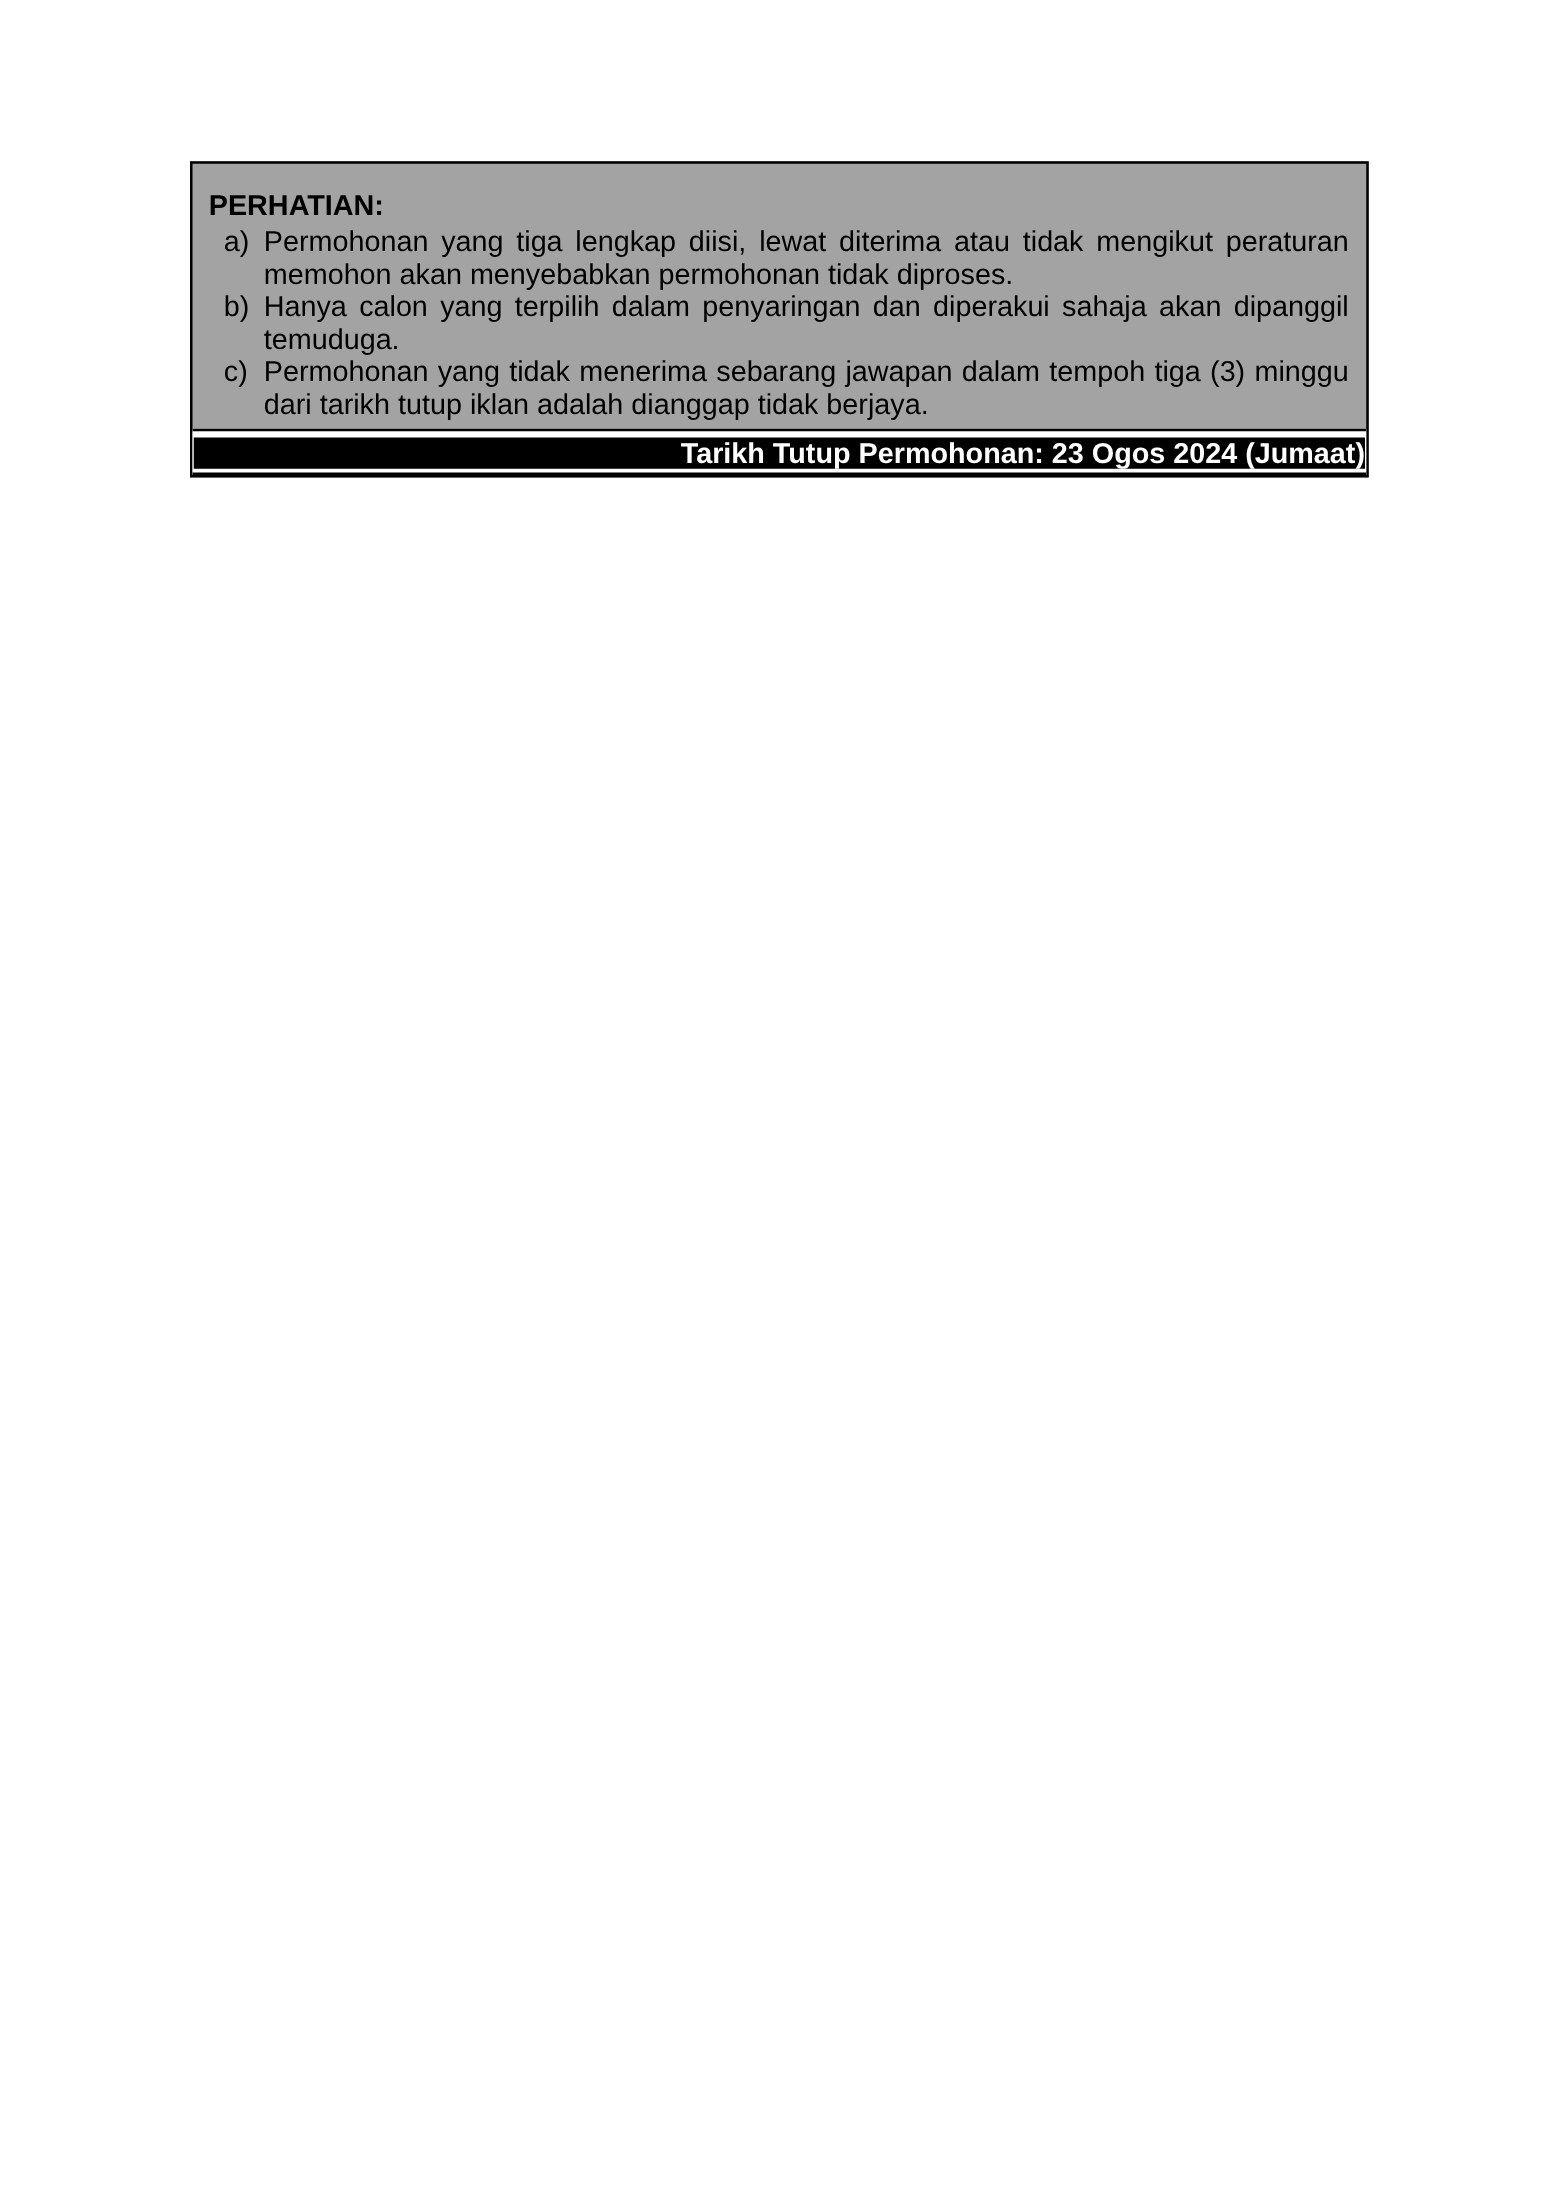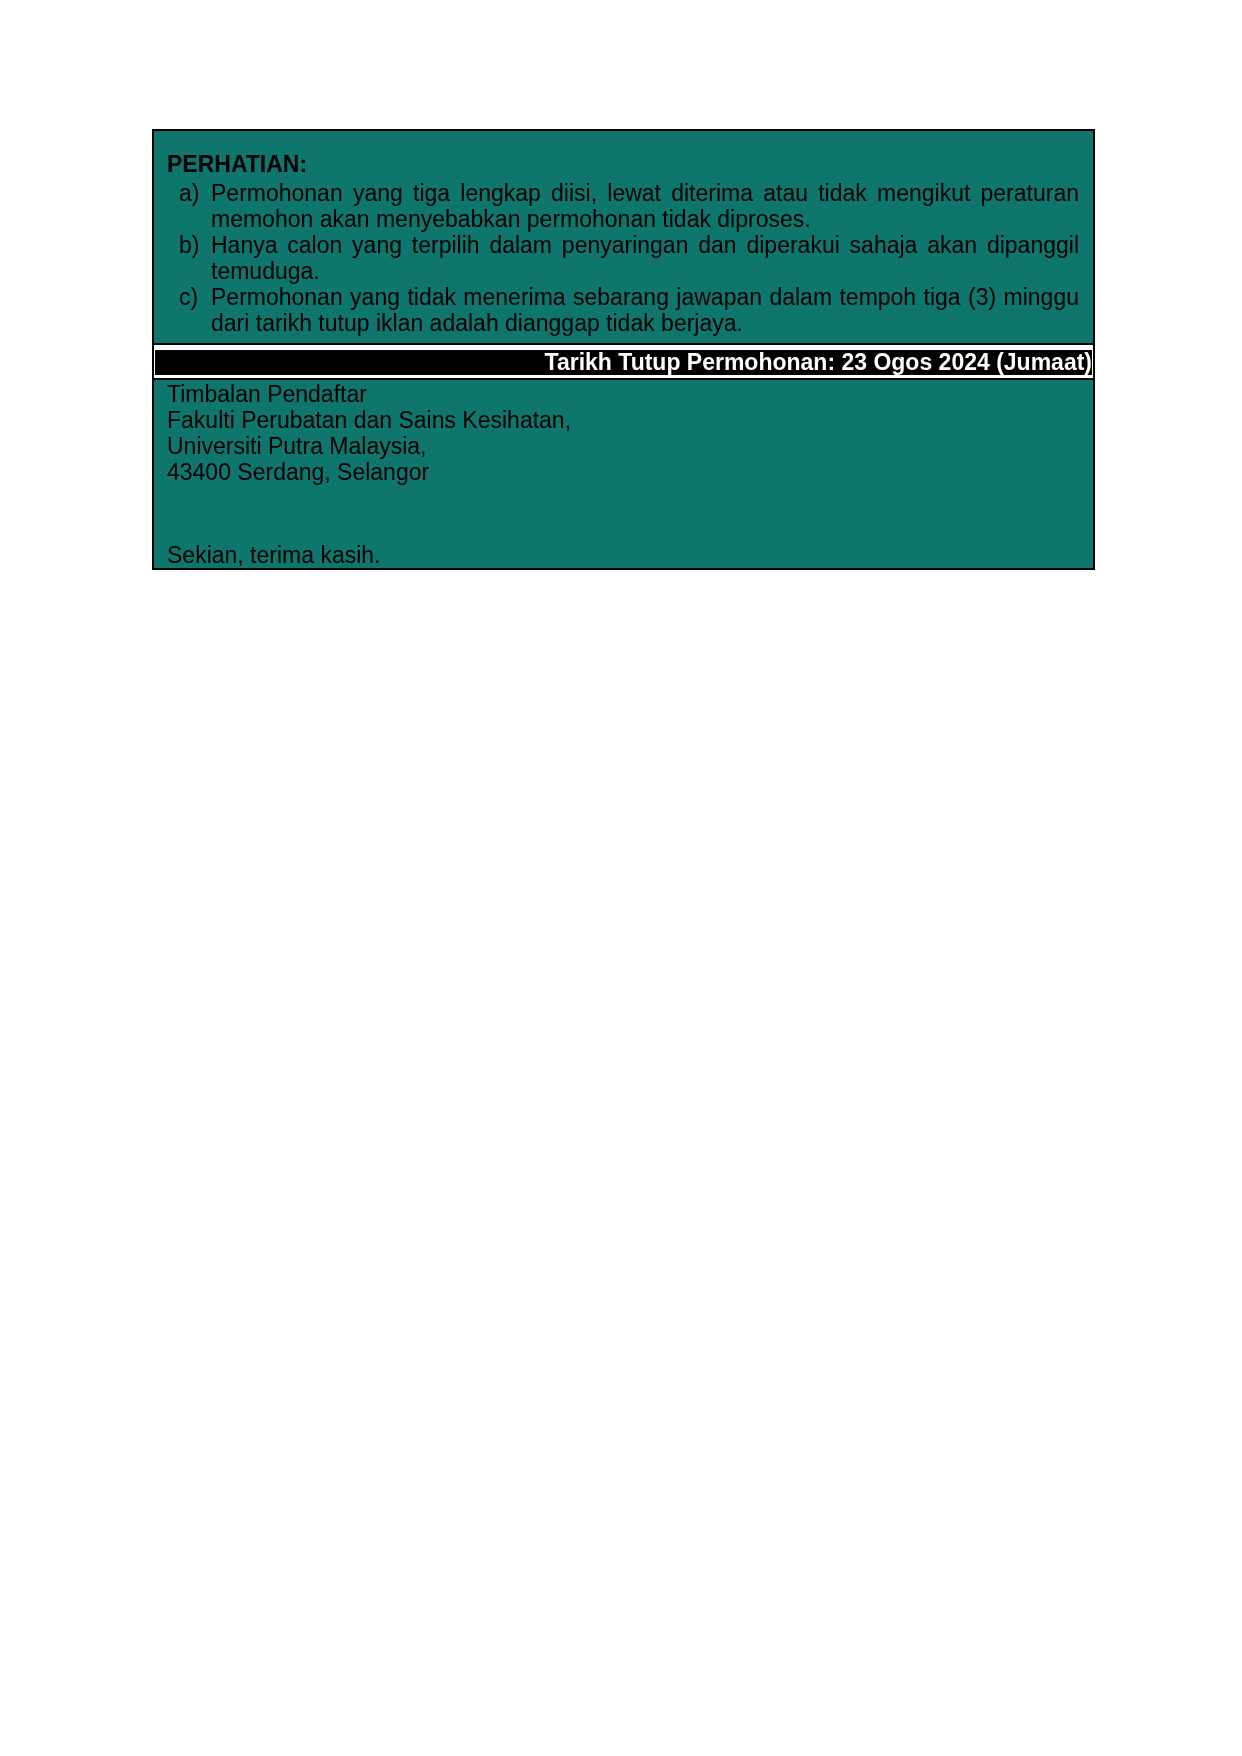--- a/index.html
+++ b/index.html
@@ -16,21 +16,21 @@
     color: #000000;
     -webkit-font-smoothing: antialiased;
   }
   .notice-box {
     position: absolute;
     left: 152px;
     top: 129px;
     width: 943px;
     box-sizing: border-box;
     border: 2px solid #000000;
-    background: #0f766e;
+    background: #a3a3a3;
   }
   .notice-top {
     padding: 20px 14px 7px 13px;
   }
   .notice-heading {
     font-weight: bold;
     font-size: 23px;
     line-height: 26px;
   }
   .notice-list {
@@ -100,25 +100,15 @@
           <span class="item-label">c)</span>
           <span>Permohonan yang tidak menerima sebarang jawapan dalam tempoh tiga (3) minggu dari tarikh tutup iklan adalah dianggap tidak berjaya.</span>
         </div>
       </div>
     </div>
 
     <div class="banner-row">
       <div class="banner">Tarikh Tutup Permohonan: 23 Ogos 2024 (Jumaat)</div>
     </div>
 
-    <div class="notice-bottom">
-      <div class="addr-line">Timbalan Pendaftar</div>
-      <div class="addr-line">Fakulti Perubatan dan Sains Kesihatan,</div>
-      <div class="addr-line">Universiti Putra Malaysia,</div>
-      <div class="addr-line">43400 Serdang, Selangor</div>
-
-      <div class="gap-spacer"></div>
-
-      <div class="salutation">Sekian, terima kasih.</div>
-    </div>
 
   </div>
 </div>
 
 </body></html>

